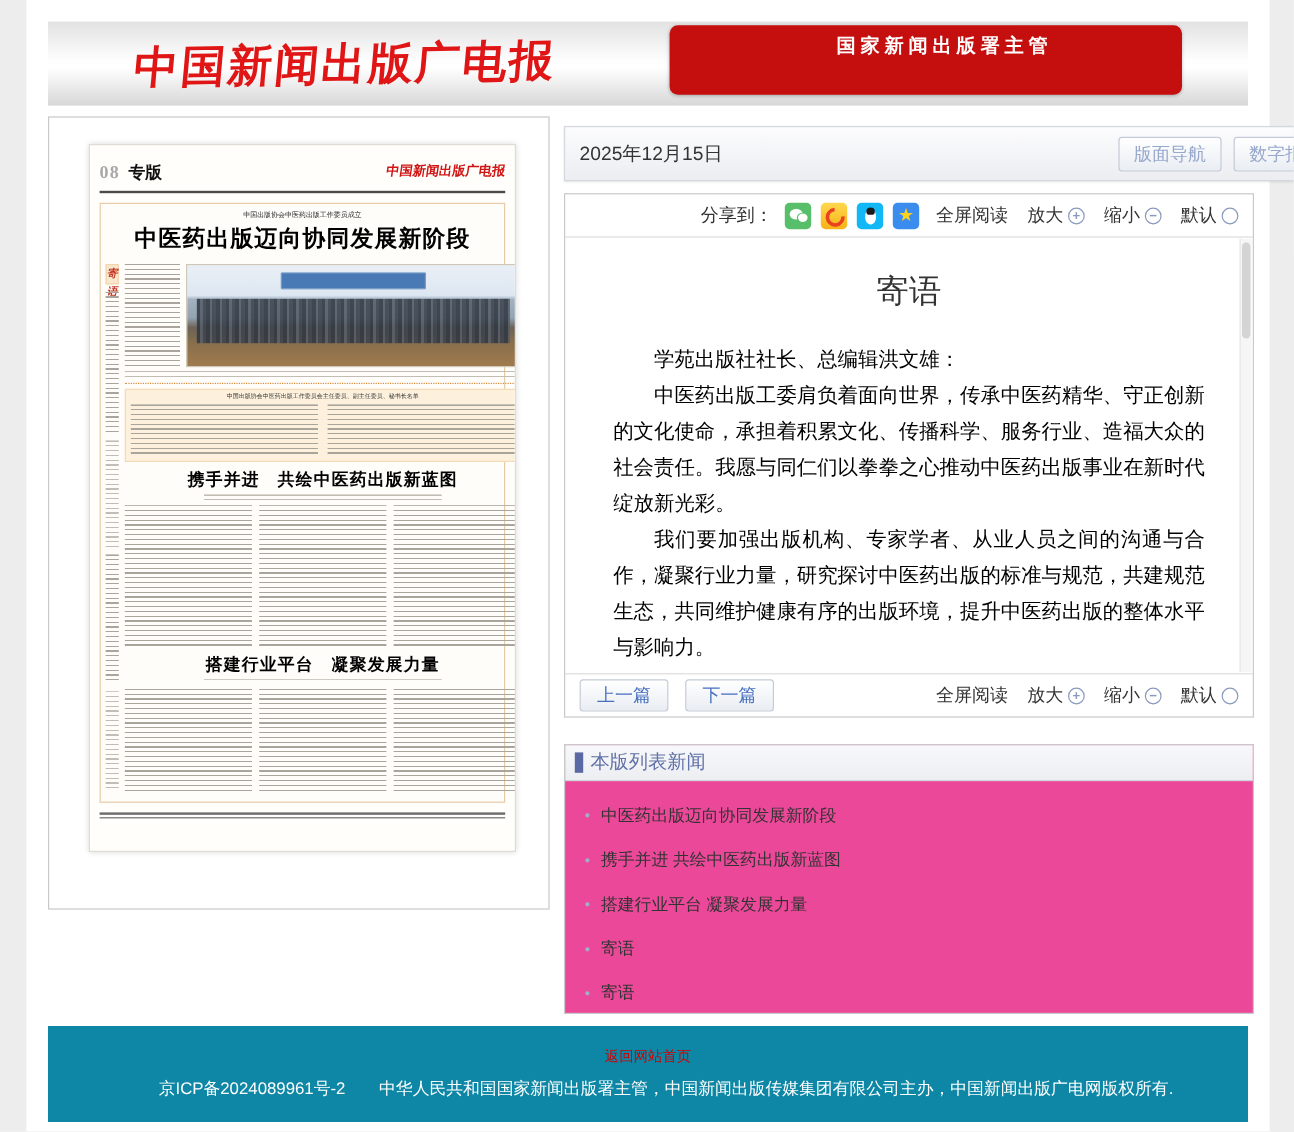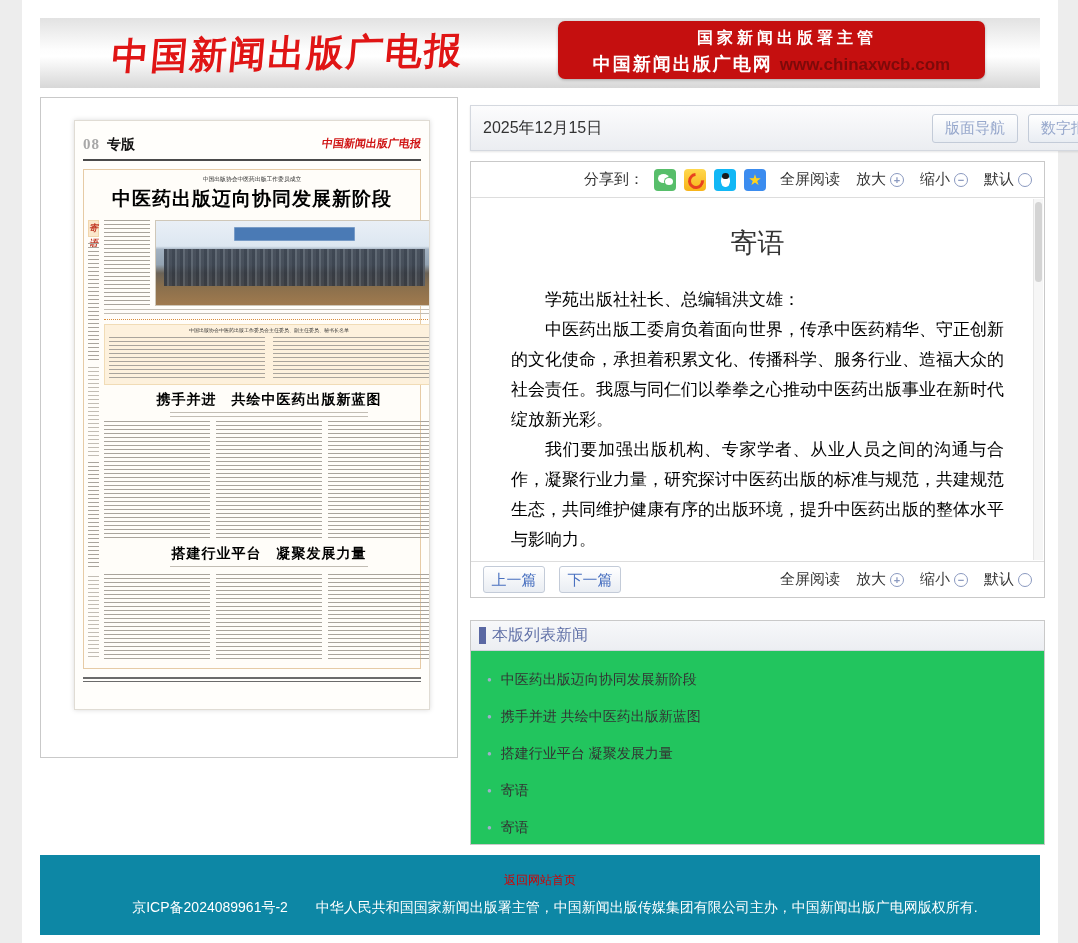--- a/index.html
+++ b/index.html
@@ -92,24 +92,24 @@
   .circ { display:inline-block; width:14px; height:14px; border:1px solid #8a99c0; border-radius:50%; color:#8a99c0;
     font-size:11px; line-height:12px; text-align:center; font-weight:bold; }
   .article-scroll { position:absolute; right:1px; top:37px; bottom:37px; width:10px; background:#f6f6f6; border-left:1px solid #e7e7e7; }
   .article-thumb { position:absolute; left:1px; right:1px; top:3px; height:80px; background:#d4d4d4; border-radius:4px; cursor:pointer; }
   .article-content { position:absolute; left:0; right:12px; top:37px; bottom:37px; overflow:hidden; padding:26px 28px 0 40px;
     font-family:"Liberation Serif",serif; color:#000; }
   .article-title { text-align:center; font-size:27px; color:#333; margin-bottom:24px; font-weight:normal; }
   .article-content p { font-size:17px; line-height:30px; text-indent:2em; text-align:justify; }
   .nav-bar { position:absolute; left:0; right:0; bottom:0; height:36px; border-top:1px solid #ddd;
     display:flex; align-items:center; padding:0 12px; font-size:15px; color:#333; }
-  .nav-btn { width:62px; height:27px; line-height:25px; margin-right:14px; }
+  .nav-btn { width:74px; height:27px; line-height:25px; margin-right:14px; }
   .nav-bar .view-links { margin-left:auto; }
 
-  .list-box { position:absolute; left:448px; top:620px; width:575px; height:225px; background:#22c55e; border:1px solid #c9c9c9; }
+  .list-box { position:absolute; left:448px; top:620px; width:575px; height:225px; background:#ec4899; border:1px solid #c9c9c9; }
   .list-head { height:30px; background:linear-gradient(180deg,#f7f8fa,#eceef2); border-bottom:1px solid #cfd3da;
     display:flex; align-items:center; padding-left:8px; }
   .list-bar { width:7px; height:17px; background:#5a68a3; margin-right:6px; }
   .list-title { font-size:16px; color:#6272a8; }
   .news-list { list-style:none; padding:10px 0 0; }
   .news-list li { height:37px; line-height:37px; padding-left:16px; font-size:14px; color:#333; cursor:pointer; }
   .news-list li::before { content:"●"; font-size:8px; color:#a2aecb; margin-right:9px; vertical-align:2px; }
 
   
   .site-footer { position:absolute; left:18px; top:855px; width:1000px; height:80px; background:#0d87a5; text-align:center; }
@@ -118,24 +118,20 @@
 </style>
 </head>
 <body>
 
 <div class="wrapper">
 
   <div class="site-header">
     <div class="logo">中国新闻出版广电报</div>
     <div class="red-banner">
       <div class="l1">国家新闻出版署主管</div>
-      <div class="l2">
-        <span>中国新闻出版广电网</span>
-        <span class="url">www.chinaxwcb.com</span>
-      </div>
     </div>
   </div>
 
   <div class="left-panel">
     <div class="paper-thumb">
       <div class="np-head">
         <span class="np-pageno">08</span>
         <span class="np-section">专版</span>
         <span class="np-mast">
           <span class="np-mast-title">中国新闻出版广电报</span>

